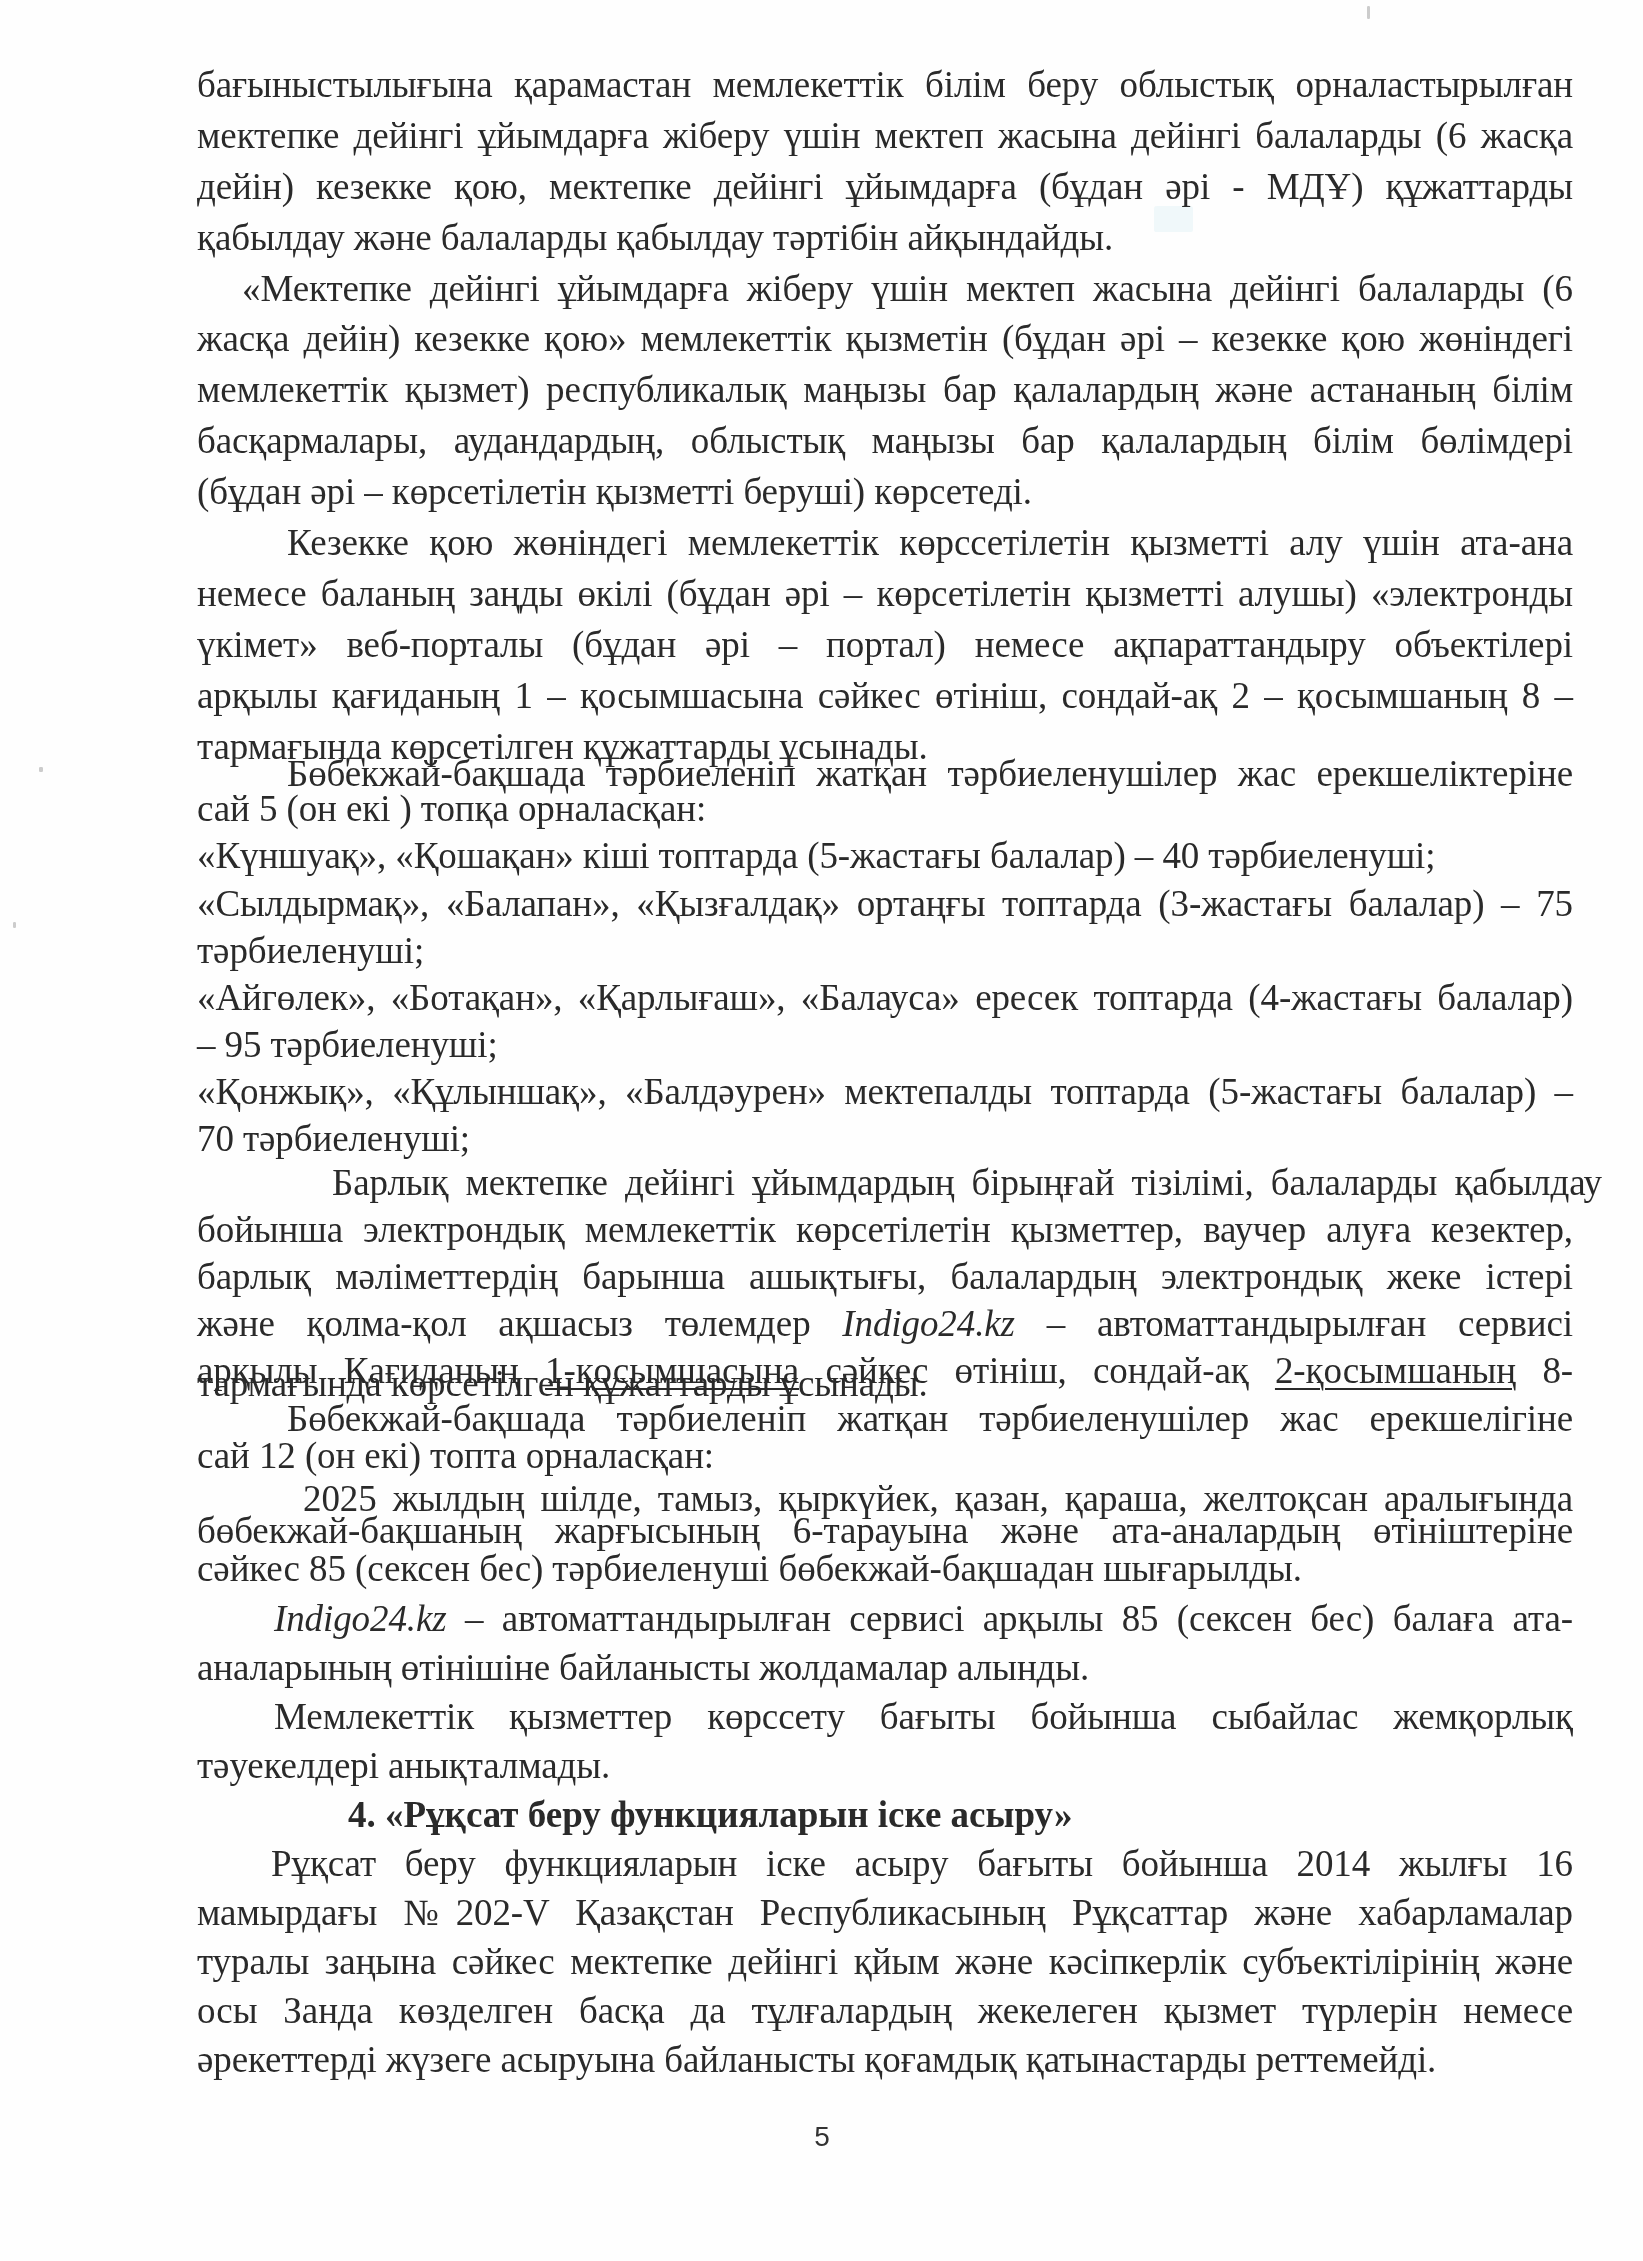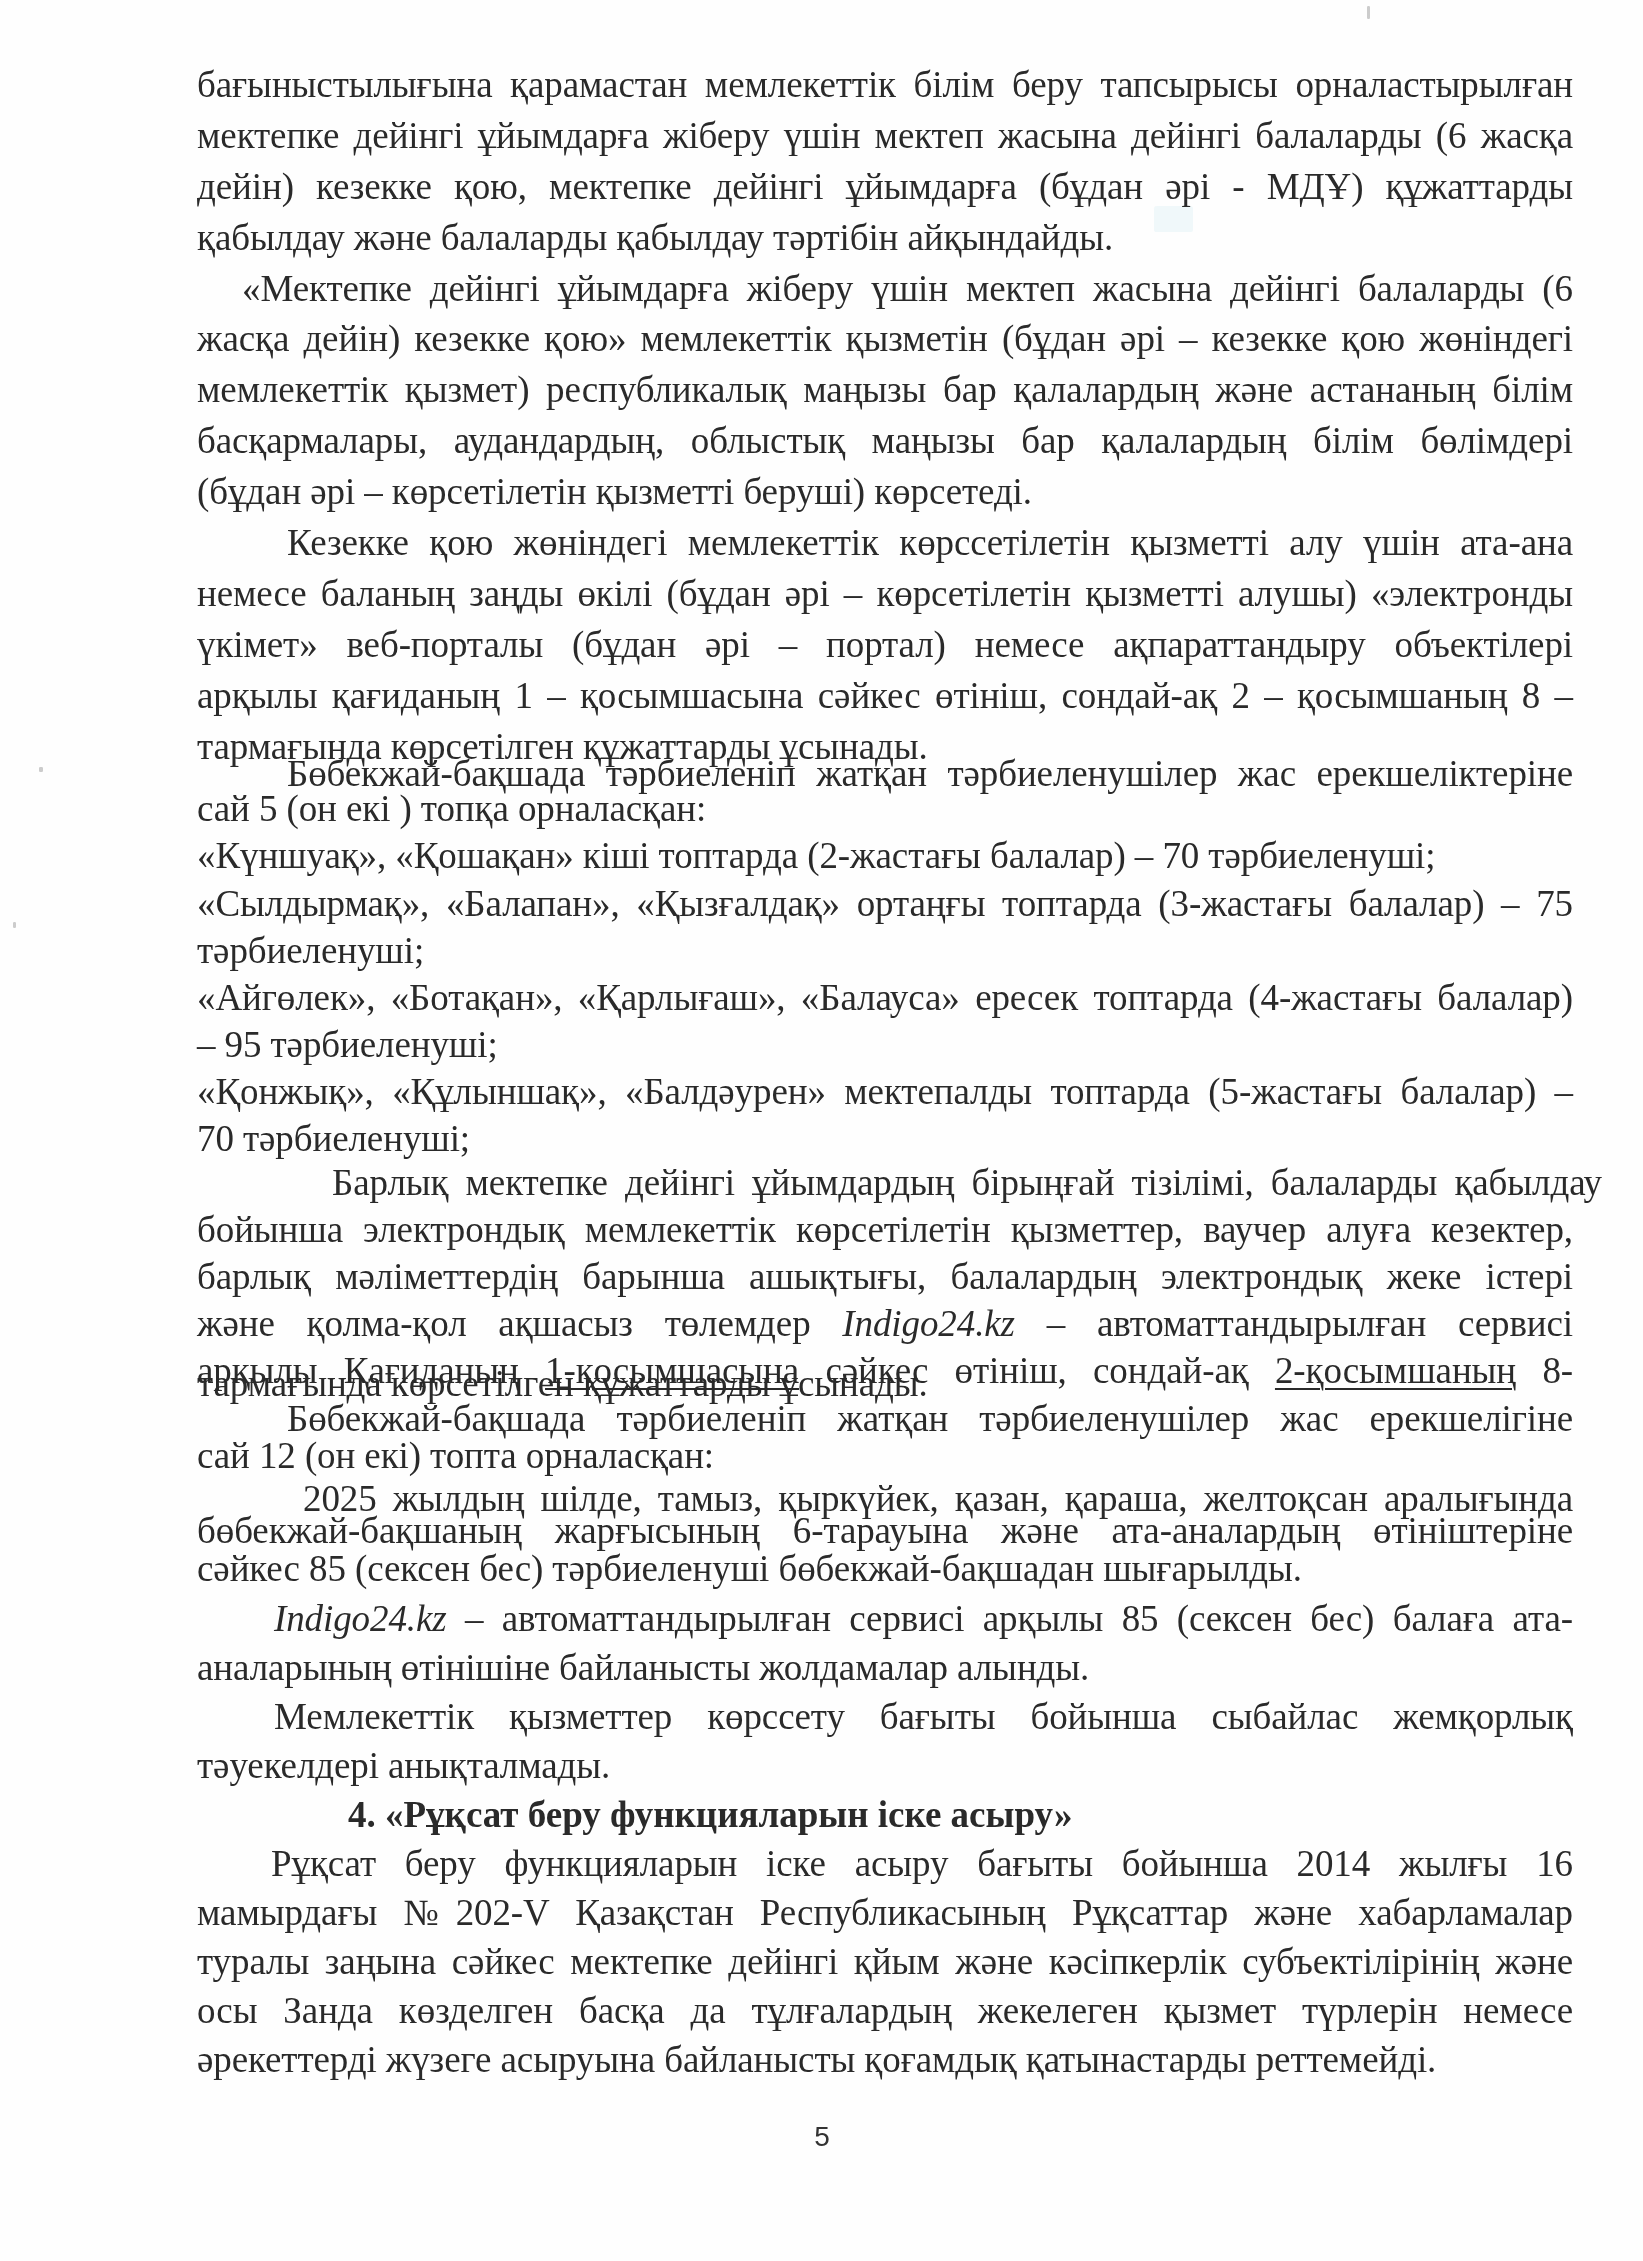--- a/index.html
+++ b/index.html
@@ -62,41 +62,41 @@
 </head>
 <body>
 
 <div class="page">
 
   <div class="speck" style="left:39px;top:767px;width:3.9px;height:5.2px;"></div>
   <div class="speck" style="left:13px;top:922px;width:2.6px;height:6.4px;"></div>
   <div class="speck" style="left:1367px;top:6.4px;width:2.6px;height:13px;"></div>
   <div class="smudge" style="left:1154px;top:206px;width:39px;height:26px;"></div>
 
-  <div class="line j" style="top:62px;">бағыныстылығына қарамастан мемлекеттік білім беру тапсырысы орналастырылған</div>
+  <div class="line j" style="top:62px;">бағыныстылығына қарамастан мемлекеттік білім беру облыстық орналастырылған</div>
   <div class="line j" style="top:113px;">мектепке дейінгі ұйымдарға жіберу үшін мектеп жасына дейінгі балаларды (6 жасқа</div>
   <div class="line j" style="top:164px;">дейін) кезекке қою, мектепке дейінгі ұйымдарға (бұдан әрі - МДҰ) құжаттарды</div>
   <div class="line" style="top:215px;">қабылдау және балаларды қабылдау тәртібін айқындайды.</div>
 
   <div class="line j ind5" style="top:266px;">«Мектепке дейінгі ұйымдарға жіберу үшін мектеп жасына дейінгі балаларды (6</div>
   <div class="line j" style="top:316px;">жасқа дейін) кезекке қою» мемлекеттік қызметін (бұдан әрі – кезекке қою жөніндегі</div>
   <div class="line j" style="top:367px;">мемлекеттік қызмет) республикалық маңызы бар қалалардың және астананың білім</div>
   <div class="line j" style="top:418px;">басқармалары, аудандардың, облыстық маңызы бар қалалардың білім бөлімдері</div>
   <div class="line" style="top:469px;">(бұдан әрі – көрсетілетін қызметті беруші) көрсетеді.</div>
 
   <div class="line j ind1" style="top:520px;">Кезекке қою жөніндегі мемлекеттік көрсcетілетін қызметті алу үшін ата-ана</div>
   <div class="line j" style="top:571px;">немесе баланың заңды өкілі (бұдан әрі – көрсетілетін қызметті алушы) «электронды</div>
   <div class="line j" style="top:622px;">үкімет» веб-порталы (бұдан әрі – портал) немесе ақпараттандыру объектілері</div>
   <div class="line j" style="top:673px;">арқылы қағиданың 1 – қосымшасына сәйкес өтініш, сондай-ақ 2 – қосымшаның 8 –</div>
   <div class="line" style="top:724px;">тармағында көрсетілген құжаттарды ұсынады.</div>
 
   <div class="line j ind1" style="top:715px; top:751px;">Бөбекжай-бақшада тәрбиеленіп жатқан тәрбиеленушілер жас ерекшеліктеріне</div>
   <div class="line" style="top:786px;">сай 5 (он екі ) топқа орналасқан:</div>
 
-  <div class="line" style="top:833px;">«Күншуақ», «Қошақан» кіші топтарда (2-жастағы балалар) – 70 тәрбиеленуші;</div>
+  <div class="line" style="top:833px;">«Күншуақ», «Қошақан» кіші топтарда (5-жастағы балалар) – 40 тәрбиеленуші;</div>
   <div class="line j" style="top:881px;">«Сылдырмақ», «Балапан», «Қызғалдақ» ортаңғы  топтарда (3-жастағы балалар) – 75</div>
   <div class="line" style="top:928px;">тәрбиеленуші;</div>
   <div class="line j" style="top:975px;">«Айгөлек», «Ботақан», «Қарлығаш», «Балауса» ересек топтарда (4-жастағы балалар)</div>
   <div class="line" style="top:1022px;">– 95 тәрбиеленуші;</div>
   <div class="line j" style="top:1069px;">«Қонжық», «Құлыншақ», «Балдәурен» мектепалды топтарда (5-жастағы балалар) –</div>
   <div class="line" style="top:1116px;">70 тәрбиеленуші;</div>
 
   <div class="line j ind3" style="top:1160px;margin-left:29px;">Барлық мектепке дейінгі ұйымдардың бірыңғай тізілімі, балаларды қабылдау</div>
   <div class="line j" style="top:1207px;">бойынша электрондық мемлекеттік көрсетілетін қызметтер, ваучер алуға кезектер,</div>
   <div class="line j" style="top:1254px;">барлық мәліметтердің барынша ашықтығы, балалардың электрондық жеке істері</div>

